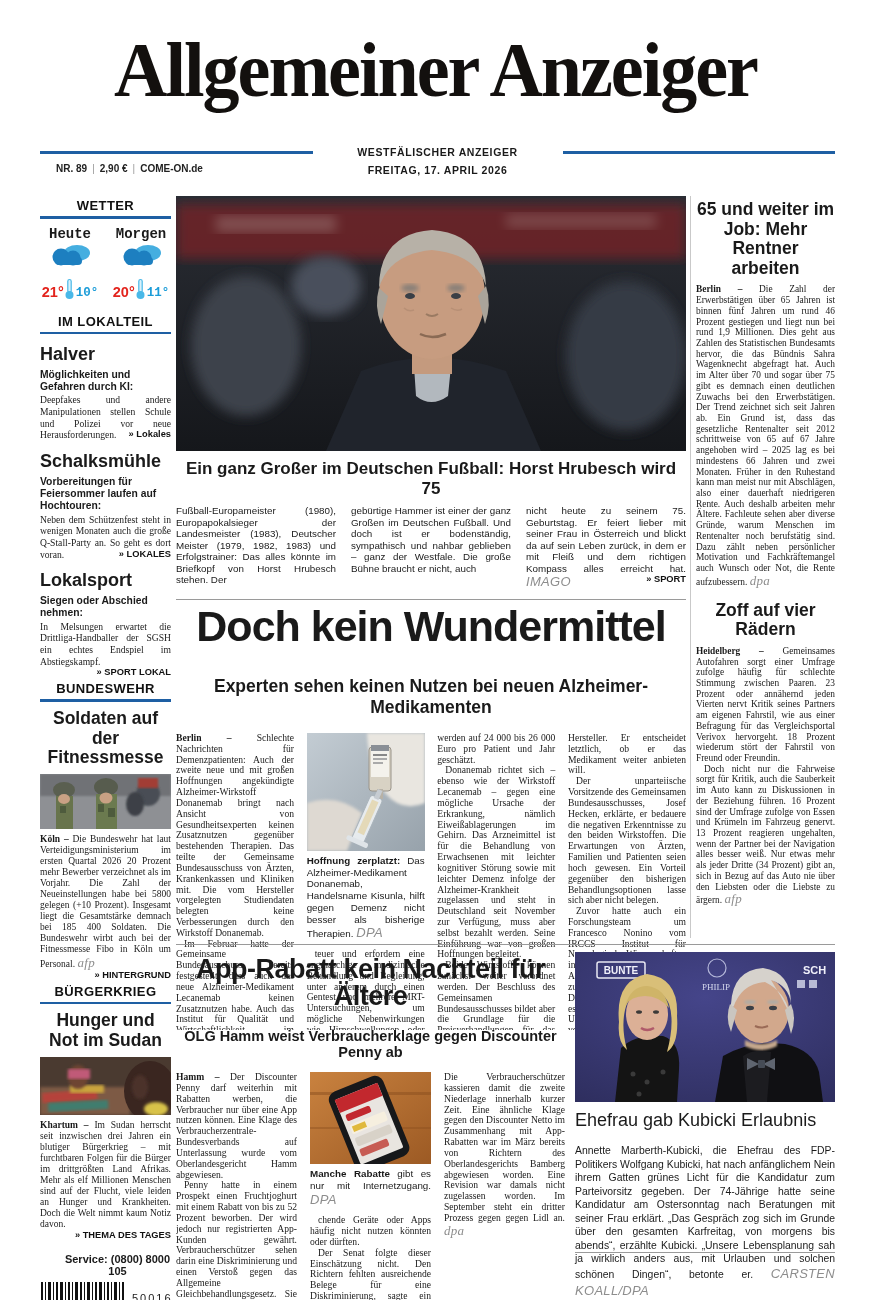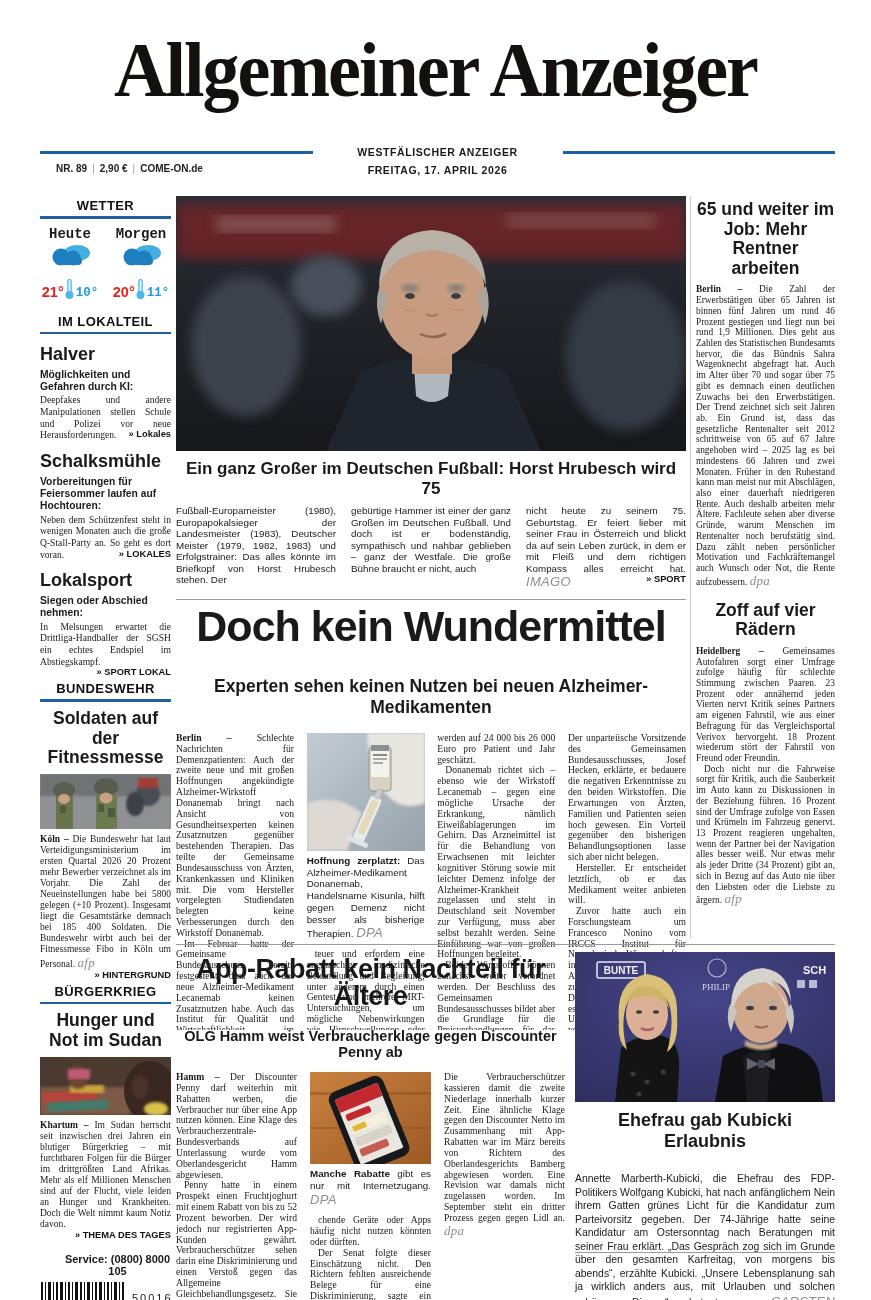--- a/index.html
+++ b/index.html
@@ -58,21 +58,21 @@
   
   .bottom-rule{position:absolute;left:176px;top:944px;width:659px;height:1px;background:#9a9a9a;}
   .bottom{position:absolute;left:176px;top:952px;width:659px;display:flex;}
   .app-art{width:389px;}
   .app-headline{font-size:27px;font-weight:bold;text-align:center;letter-spacing:-.5px;line-height:1;margin-top:4px;}
   .app-subhead{font-size:14.5px;text-align:center;margin-top:7px;}
   .app-cols{display:flex;justify-content:space-between;margin-top:9px;height:250px;overflow:hidden;}
   .acol{width:121px;font-family:"Liberation Serif",serif;font-size:9.6px;line-height:1.13;text-align:justify;}
   .acol p + p{text-indent:8px;}
   .kub{width:260px;margin-left:10px;}
-  .kub-title{font-size:18px;font-weight:bold;text-align:center;margin:8px 0 20px;}
+  .kub-title{font-size:18px;font-weight:normal;text-align:left;margin:8px 0 13px;}
   .kub-body{font-size:10.4px;line-height:1.3;text-align:justify;}
   .kub-rule{position:absolute;left:575px;top:1252px;width:260px;height:1px;background:#9a9a9a;}
   
   .vrule{position:absolute;left:690px;top:196px;width:1px;height:742px;background:#c9c9c9;}
   .col-right{position:absolute;left:696px;top:196px;width:139px;max-height:742px;overflow:hidden;}
   .r-body{font-family:"Liberation Serif",serif;font-size:9.4px;line-height:1.14;text-align:justify;}
   .r-body p + p{text-indent:8px;}
   .zoff{margin-top:12px;}
 </style>
 </head>
@@ -360,22 +360,22 @@
         </svg>
         <p class="photo-cap"><span class="cap-lead">Hoffnung zerplatzt:</span><span> Das Alzheimer-Medikament Donanemab, Handelsname Kisunla, hilft gegen Demenz nicht besser als bisherige Therapien.</span> <span class="credit">DPA</span></p>
         <p>teuer und erfordern eine engmaschige medizinische Behandlung und Begleitung, unter anderem durch einen Gentest und mehrere MRT-Untersuchungen, um mögliche Nebenwirkungen wie Hirnschwellungen oder kleine Blutungen frühzeitig zu erkennen. Die Kosten von Donanemab</p>
       </div>
       <div class="bcol">
         <p>werden auf 24 000 bis 26 000 Euro pro Patient und Jahr geschätzt.</p>
         <p>Donanemab richtet sich – ebenso wie der Wirkstoff Lecanemab – gegen eine mögliche Ursache der Erkrankung, nämlich Eiweißablagerungen im Gehirn. Das Arzneimittel ist für die Behandlung von Erwachsenen mit leichter kognitiver Störung sowie mit leichter Demenz infolge der Alzheimer-Krankheit zugelassen und steht in Deutschland seit November zur Verfügung, muss aber selbst bezahlt werden. Seine Einführung war von großen Hoffnungen begleitet.</p>
         <p>Beide Wirkstoffe können zunächst weiter verordnet werden. Der Beschluss des Gemeinsamen Bundesausschusses bildet aber die Grundlage für die Preisverhandlungen für das Arzneimittel zwischen dem Spitzenverband der Gesetzlichen Krankenkassen und dem</p>
       </div>
       <div class="bcol">
+        <p>Hersteller. Er entscheidet letztlich, ob er das Medikament weiter anbieten will.</p>
         <p>Der unparteiische Vorsitzende des Gemeinsamen Bundesausschusses, Josef Hecken, erklärte, er bedauere die negativen Erkenntnisse zu den beiden Wirkstoffen. Die Erwartungen von Ärzten, Familien und Patienten seien hoch gewesen. Ein Vorteil gegenüber den bisherigen Behandlungsoptionen lasse sich aber nicht belegen.</p>
-        <p>Hersteller. Er entscheidet letztlich, ob er das Medikament weiter anbieten will.</p>
         <p><span>Zuvor hatte auch ein Forschungsteam um Francesco Nonino vom IRCCS Institut für Neurologische Wissenschaften in Bologna nach der Auswertung von 17 Studien zu Lecanemab und Donanemab festgestellt, dass es keinen Zusatznutzen gebe. Untersucht wurden dort Daten von mehr als 20 000 Patienten mit leichter kognitiver Beeinträchtigung oder leichter Demenz.</span> </p>
       </div>
     </div>
   </main>
 
   <div class="vrule"></div>
   <aside class="col-right">
     <article>
       <h2 class="side-head">65 und weiter im Job: Mehr Rentner arbeiten</h2>
       <p class="r-body"><span class="dateline">Berlin – </span><span>Die Zahl der Erwerbstätigen über 65 Jahren ist binnen fünf Jahren um rund 46 Prozent gestiegen und liegt nun bei rund 1,9 Millionen. Dies geht aus Zahlen des Statistischen Bundesamts hervor, die das Bündnis Sahra Wagenknecht abgefragt hat. Auch im Alter über 70 und sogar über 75 gibt es demnach einen deutlichen Zuwachs bei den Erwerbstätigen. Der Trend zeichnet sich seit Jahren ab. Ein Grund ist, dass das gesetzliche Rentenalter seit 2012 schrittweise von 65 auf 67 Jahre angehoben wird – 2025 lag es bei mindestens 66 Jahren und zwei Monaten. Früher in den Ruhestand kann man meist nur mit Abschlägen, also einer dauerhaft niedrigeren Rente. Auch deshalb arbeiten mehr Ältere. Fachleute sehen aber diverse Gründe, warum Menschen im Rentenalter noch berufstätig sind. Dazu zählt neben persönlicher Motivation und Fachkräftemangel auch Wunsch oder Not, die Rente aufzubessern.</span> <span class="credit">dpa</span></p>

